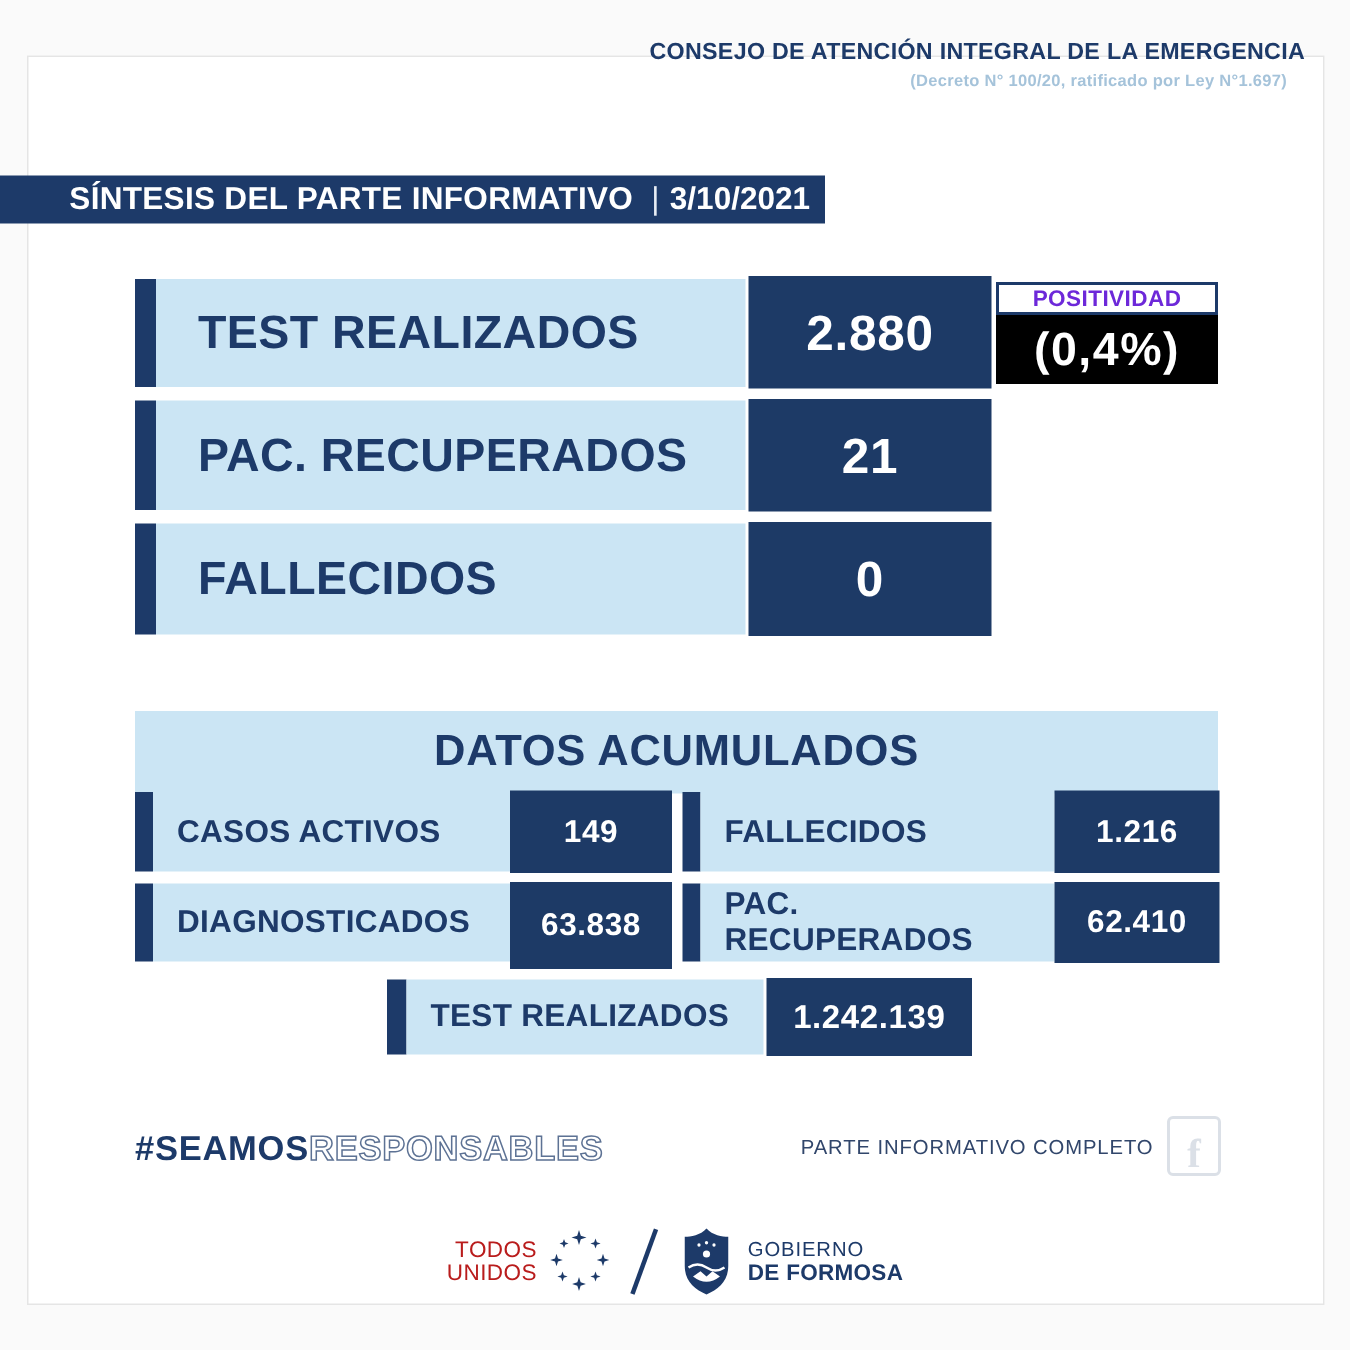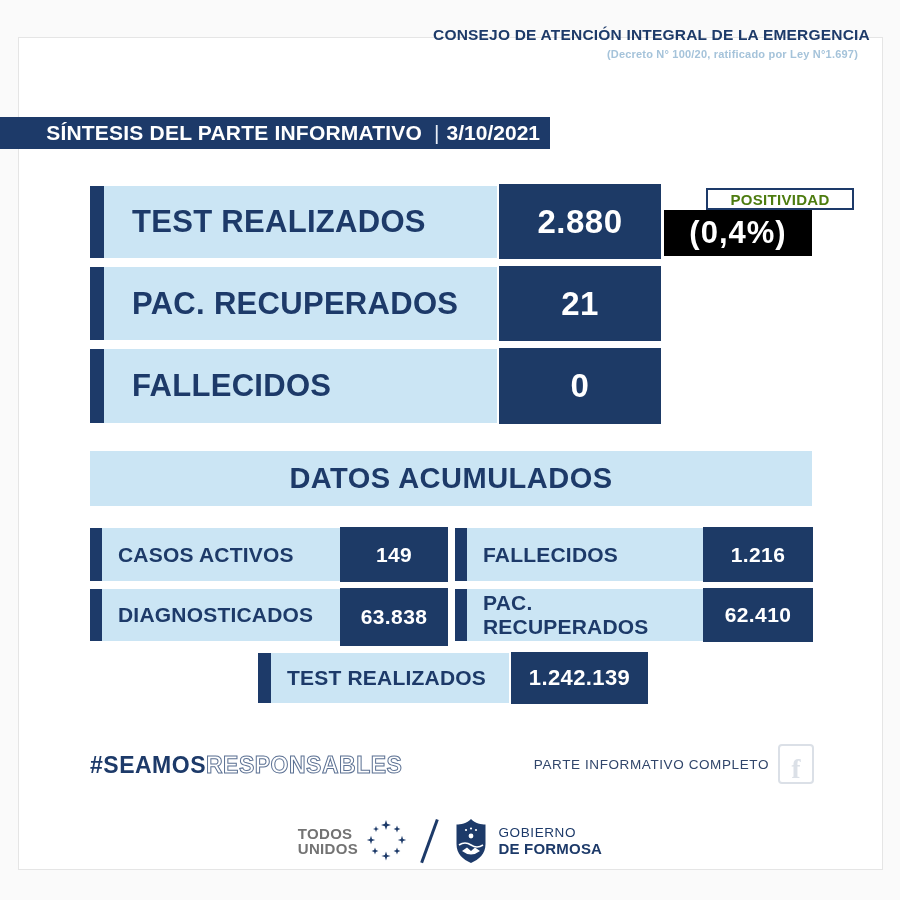--- a/index.html
+++ b/index.html
@@ -53,31 +53,31 @@
   .row-value{
     position:absolute;background:#1d3a66;
     display:flex;align-items:center;justify-content:center;
     color:#ffffff;font-weight:bold;font-size:33px;letter-spacing:.5px;
   }
   
   .pos-head{
     position:absolute;left:664px;top:188px;width:148px;height:22px;
     background:#ffffff;border:2px solid #1d3a69;box-sizing:border-box;
     display:flex;align-items:center;justify-content:center;
-    color:#4d7c0f;font-weight:bold;font-size:15px;letter-spacing:.3px;margin-left:42px;
+    color:#6d28d9;font-weight:bold;font-size:15px;letter-spacing:.3px;
   }
   .pos-value{
     position:absolute;left:664px;top:210px;width:148px;height:46px;
     background:#000000;
     display:flex;align-items:center;justify-content:center;
     color:#ffffff;font-weight:bold;font-size:31px;letter-spacing:1px;
   }
   
   .accum-title{
-    position:absolute;left:90px;top:451px;width:722px;height:55px;
+    position:absolute;left:90px;top:474px;width:722px;height:55px;
     background:#cbe5f4;
     display:flex;align-items:center;justify-content:center;
     color:#1d3a69;font-weight:bold;font-size:29px;letter-spacing:.5px;
   }
   .cell-label{
     position:absolute;background:#cbe5f4;
     display:flex;align-items:center;
     padding-left:16px;box-sizing:border-box;
     color:#1d3a69;font-weight:bold;font-size:21px;letter-spacing:.2px;
   }
@@ -103,21 +103,21 @@
     box-sizing:border-box;background:#ffffff;
     display:flex;align-items:flex-end;justify-content:center;
     color:#dbe0e7;font-size:27px;font-weight:bold;line-height:26px;
     font-family:"Liberation Serif", serif;
   }
   .footer-logos{
     position:absolute;left:0;top:818px;width:900px;
     display:flex;align-items:center;justify-content:center;
   }
   .todos-text{
-    color:#737373;font-weight:bold;font-size:15px;
+    text-align:right;color:#b91c1c;font-weight:normal;font-size:15px;
     line-height:15px;letter-spacing:.3px;
   }
   .star-circle{margin-left:6px;}
   .slash{
     width:2.5px;height:46px;background:#1d3a69;
     transform:rotate(20deg);margin:0 24px 0 20px;
   }
   .gov-text{margin-left:10px;color:#1d3a69;}
   .gov-line1{font-size:13.5px;font-weight:400;letter-spacing:.6px;}
   .gov-line2{font-size:15px;font-weight:bold;letter-spacing:.2px;}

